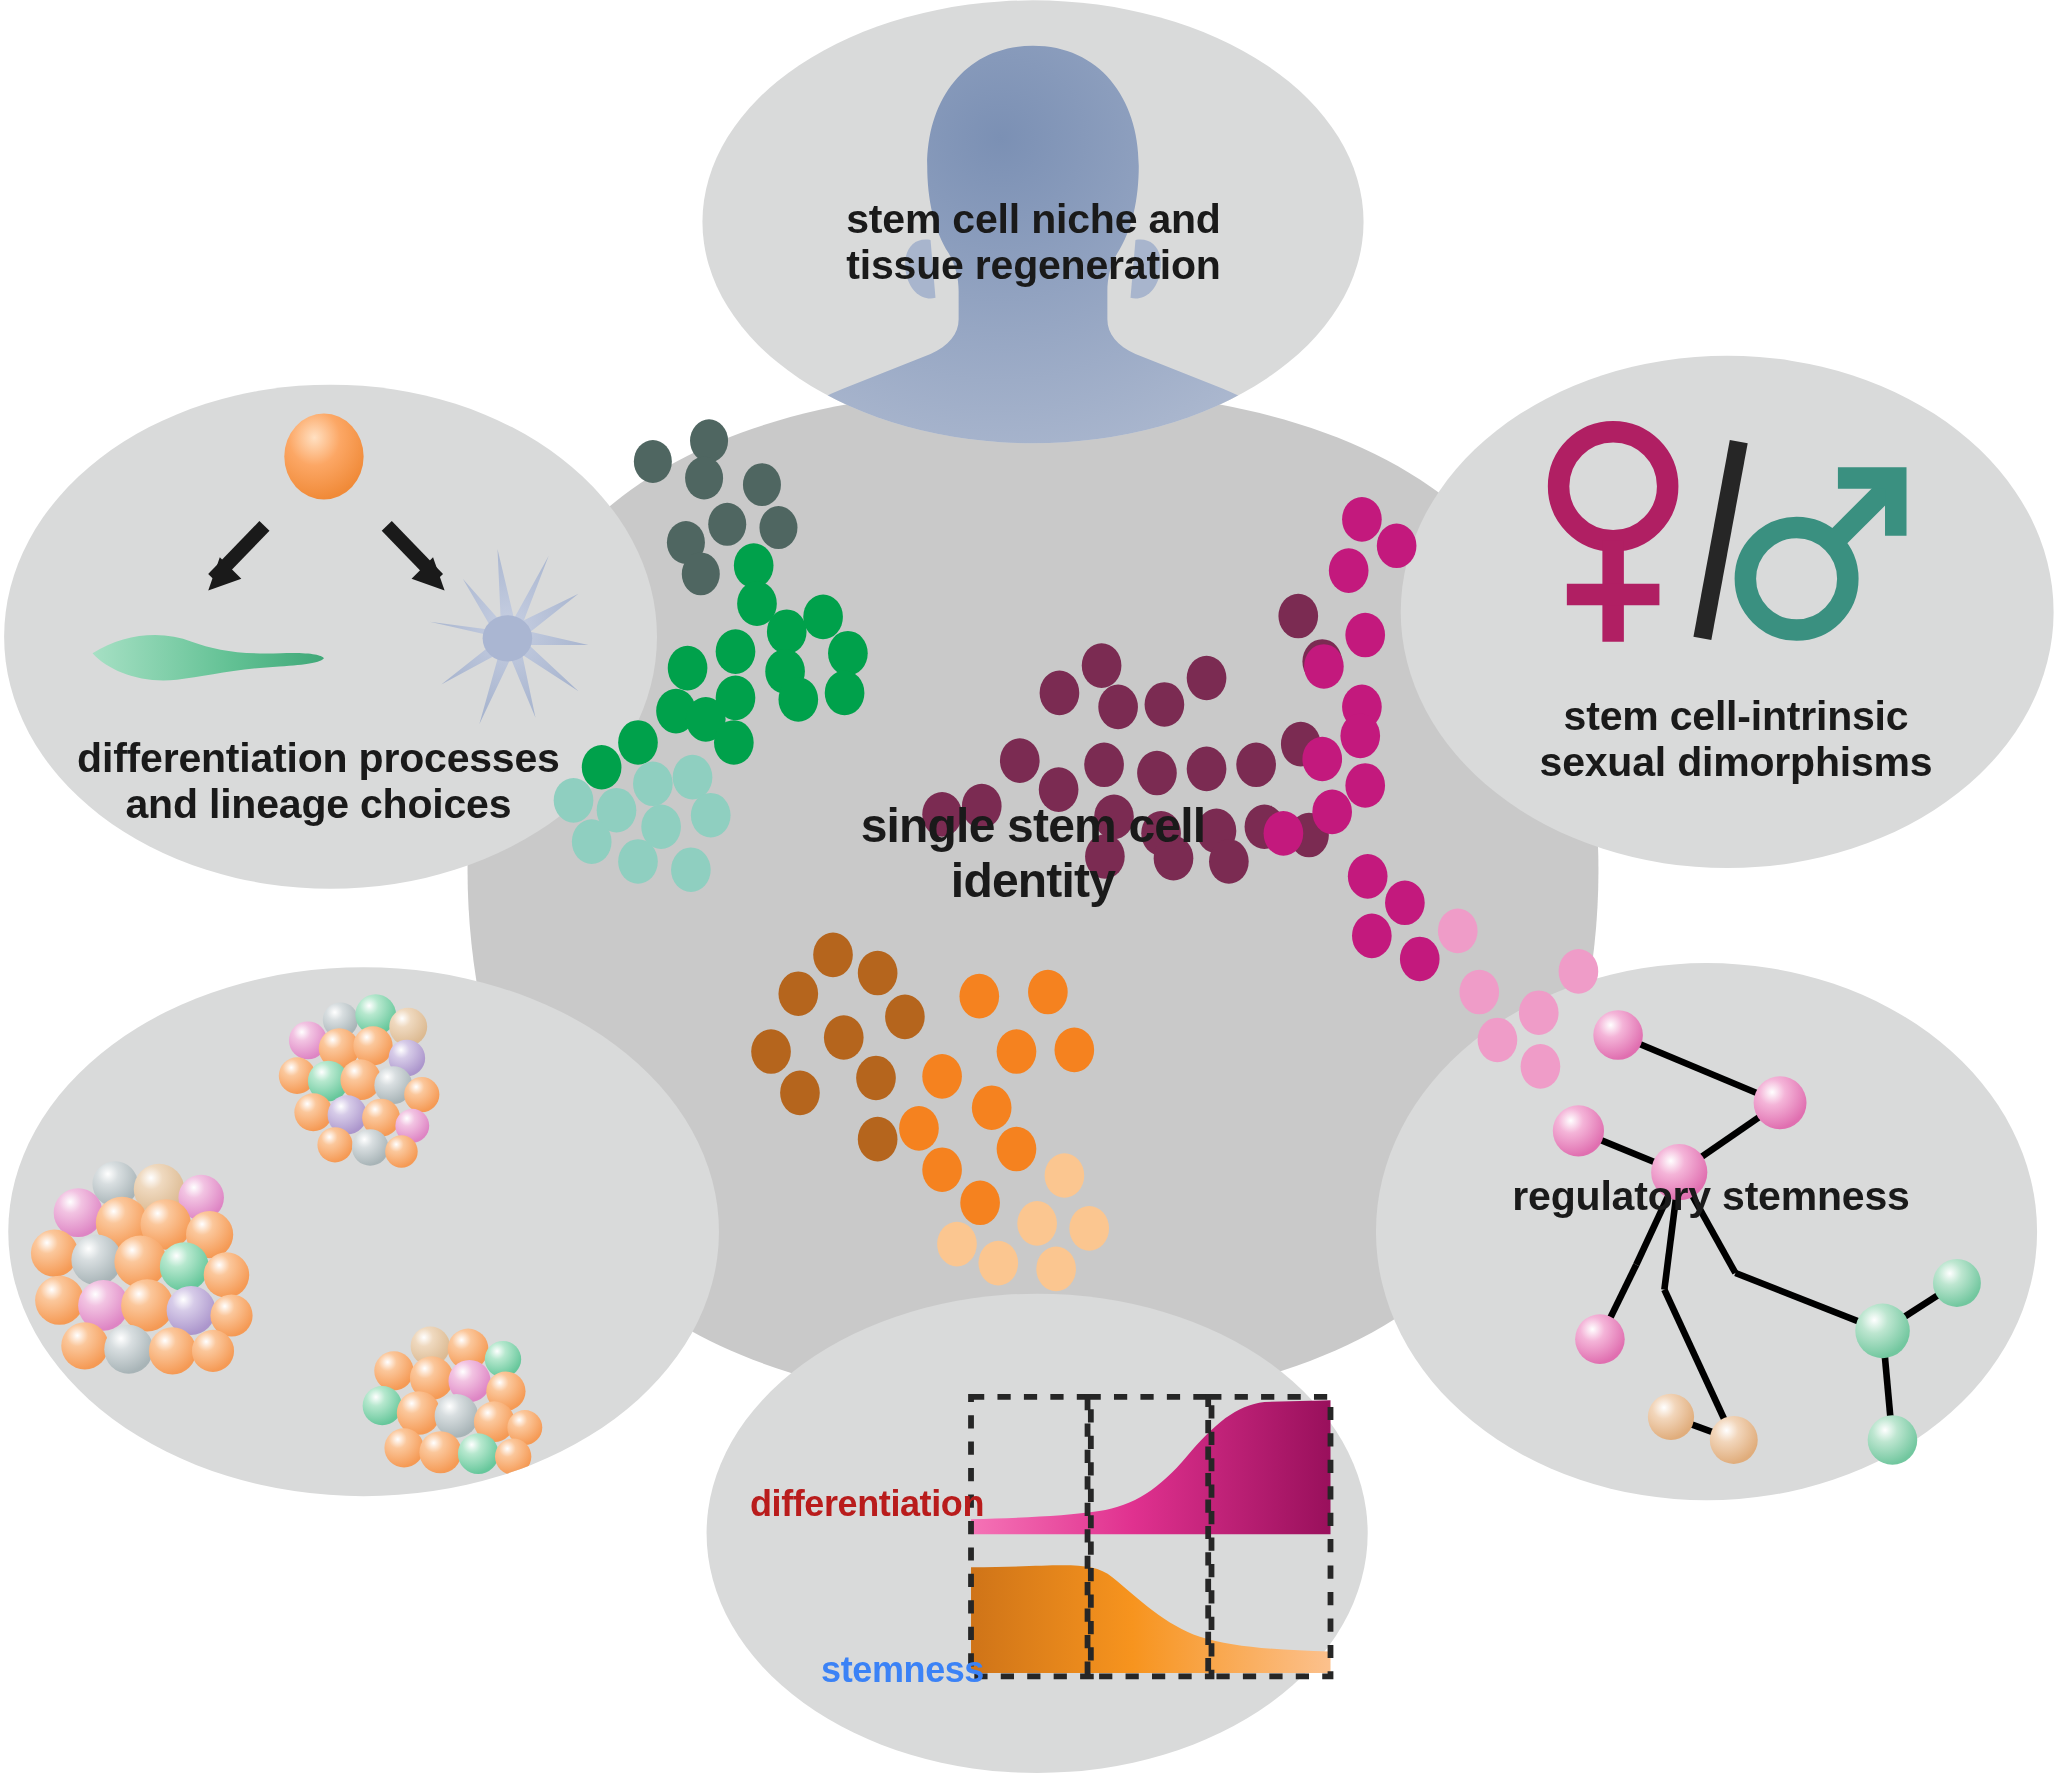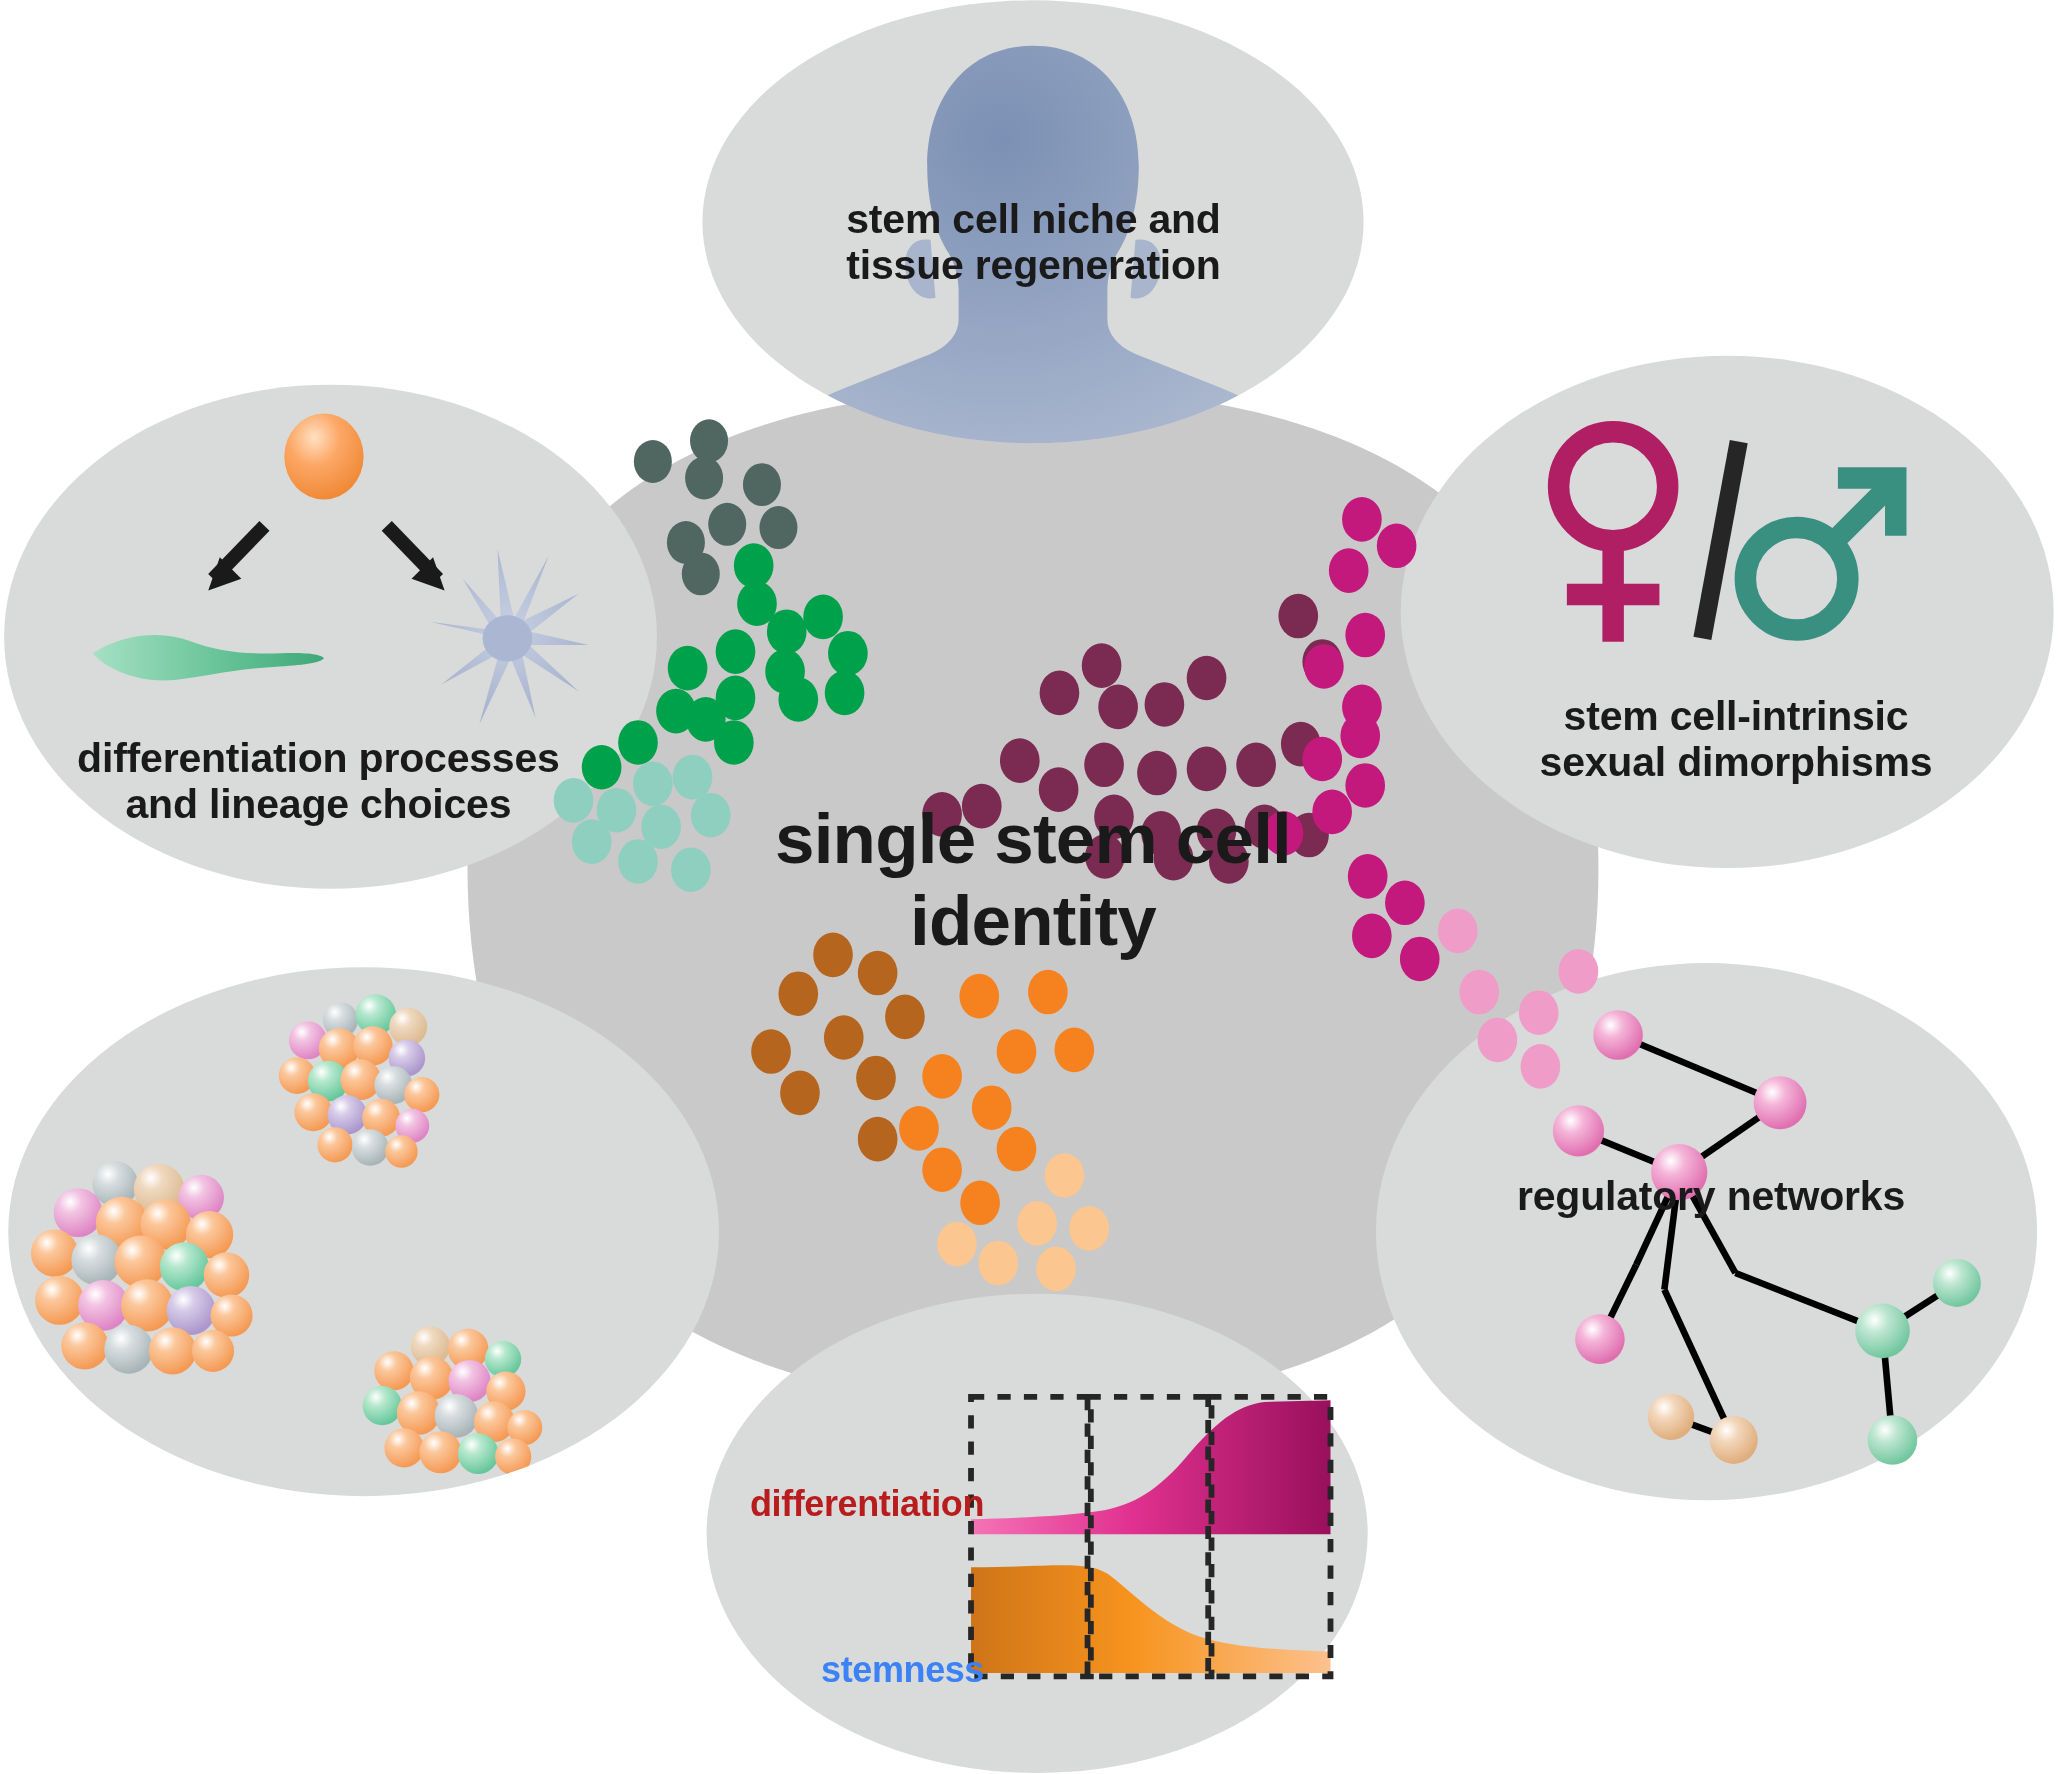--- a/index.html
+++ b/index.html
@@ -16,21 +16,21 @@
     position:absolute;
     font-family:"Liberation Sans", sans-serif;
     font-weight:bold;
     color:#1a1a1a;
     text-align:center;
     line-height:1.12;
     white-space:pre-line;
     letter-spacing:-0.2px;
   }
   .lbl-sm{font-size:41px;}
-  .lbl-center{font-size:71px;letter-spacing:-0.8px;line-height:1.15;}
+  .lbl-center{font-size:48px;letter-spacing:-0.8px;line-height:1.15;}
   .lbl-chart{font-size:36px;text-align:right;letter-spacing:-0.4px;}
 
   #lbl-niche{left:827px;top:197px;width:413px;}
   #lbl-diff{left:12.4px;top:736px;width:612px;}
   #lbl-sex{left:1480px;top:694px;width:512px;}
   #lbl-sphere{left:165px;top:1122px;width:463px;}
   #lbl-net{left:1455px;top:1174px;width:512px;}
   #lbl-hetero{left:752px;top:1328px;width:570px;}
   #lbl-title{left:686px;top:798px;width:694px;}
   #lbl-differentiation{left:653px;top:1484px;width:331px;color:#b91c1c;}
@@ -491,21 +491,21 @@
   <div class="lbl lbl-sm" id="lbl-niche">stem cell niche and
 tissue regeneration</div>
 
   <div class="lbl lbl-sm" id="lbl-diff">differentiation processes
 and lineage choices</div>
 
   <div class="lbl lbl-sm" id="lbl-sex">stem cell-intrinsic
 sexual dimorphisms</div>
 
 
-  <div class="lbl lbl-sm" id="lbl-net">regulatory networks</div>
+  <div class="lbl lbl-sm" id="lbl-net">regulatory stemness</div>
 
 
   <div class="lbl lbl-center" id="lbl-title">single stem cell
 identity</div>
 
   <div class="lbl lbl-chart" id="lbl-differentiation">differentiation</div>
 
   <div class="lbl lbl-chart" id="lbl-stemness">stemness</div>
 
 </div>

